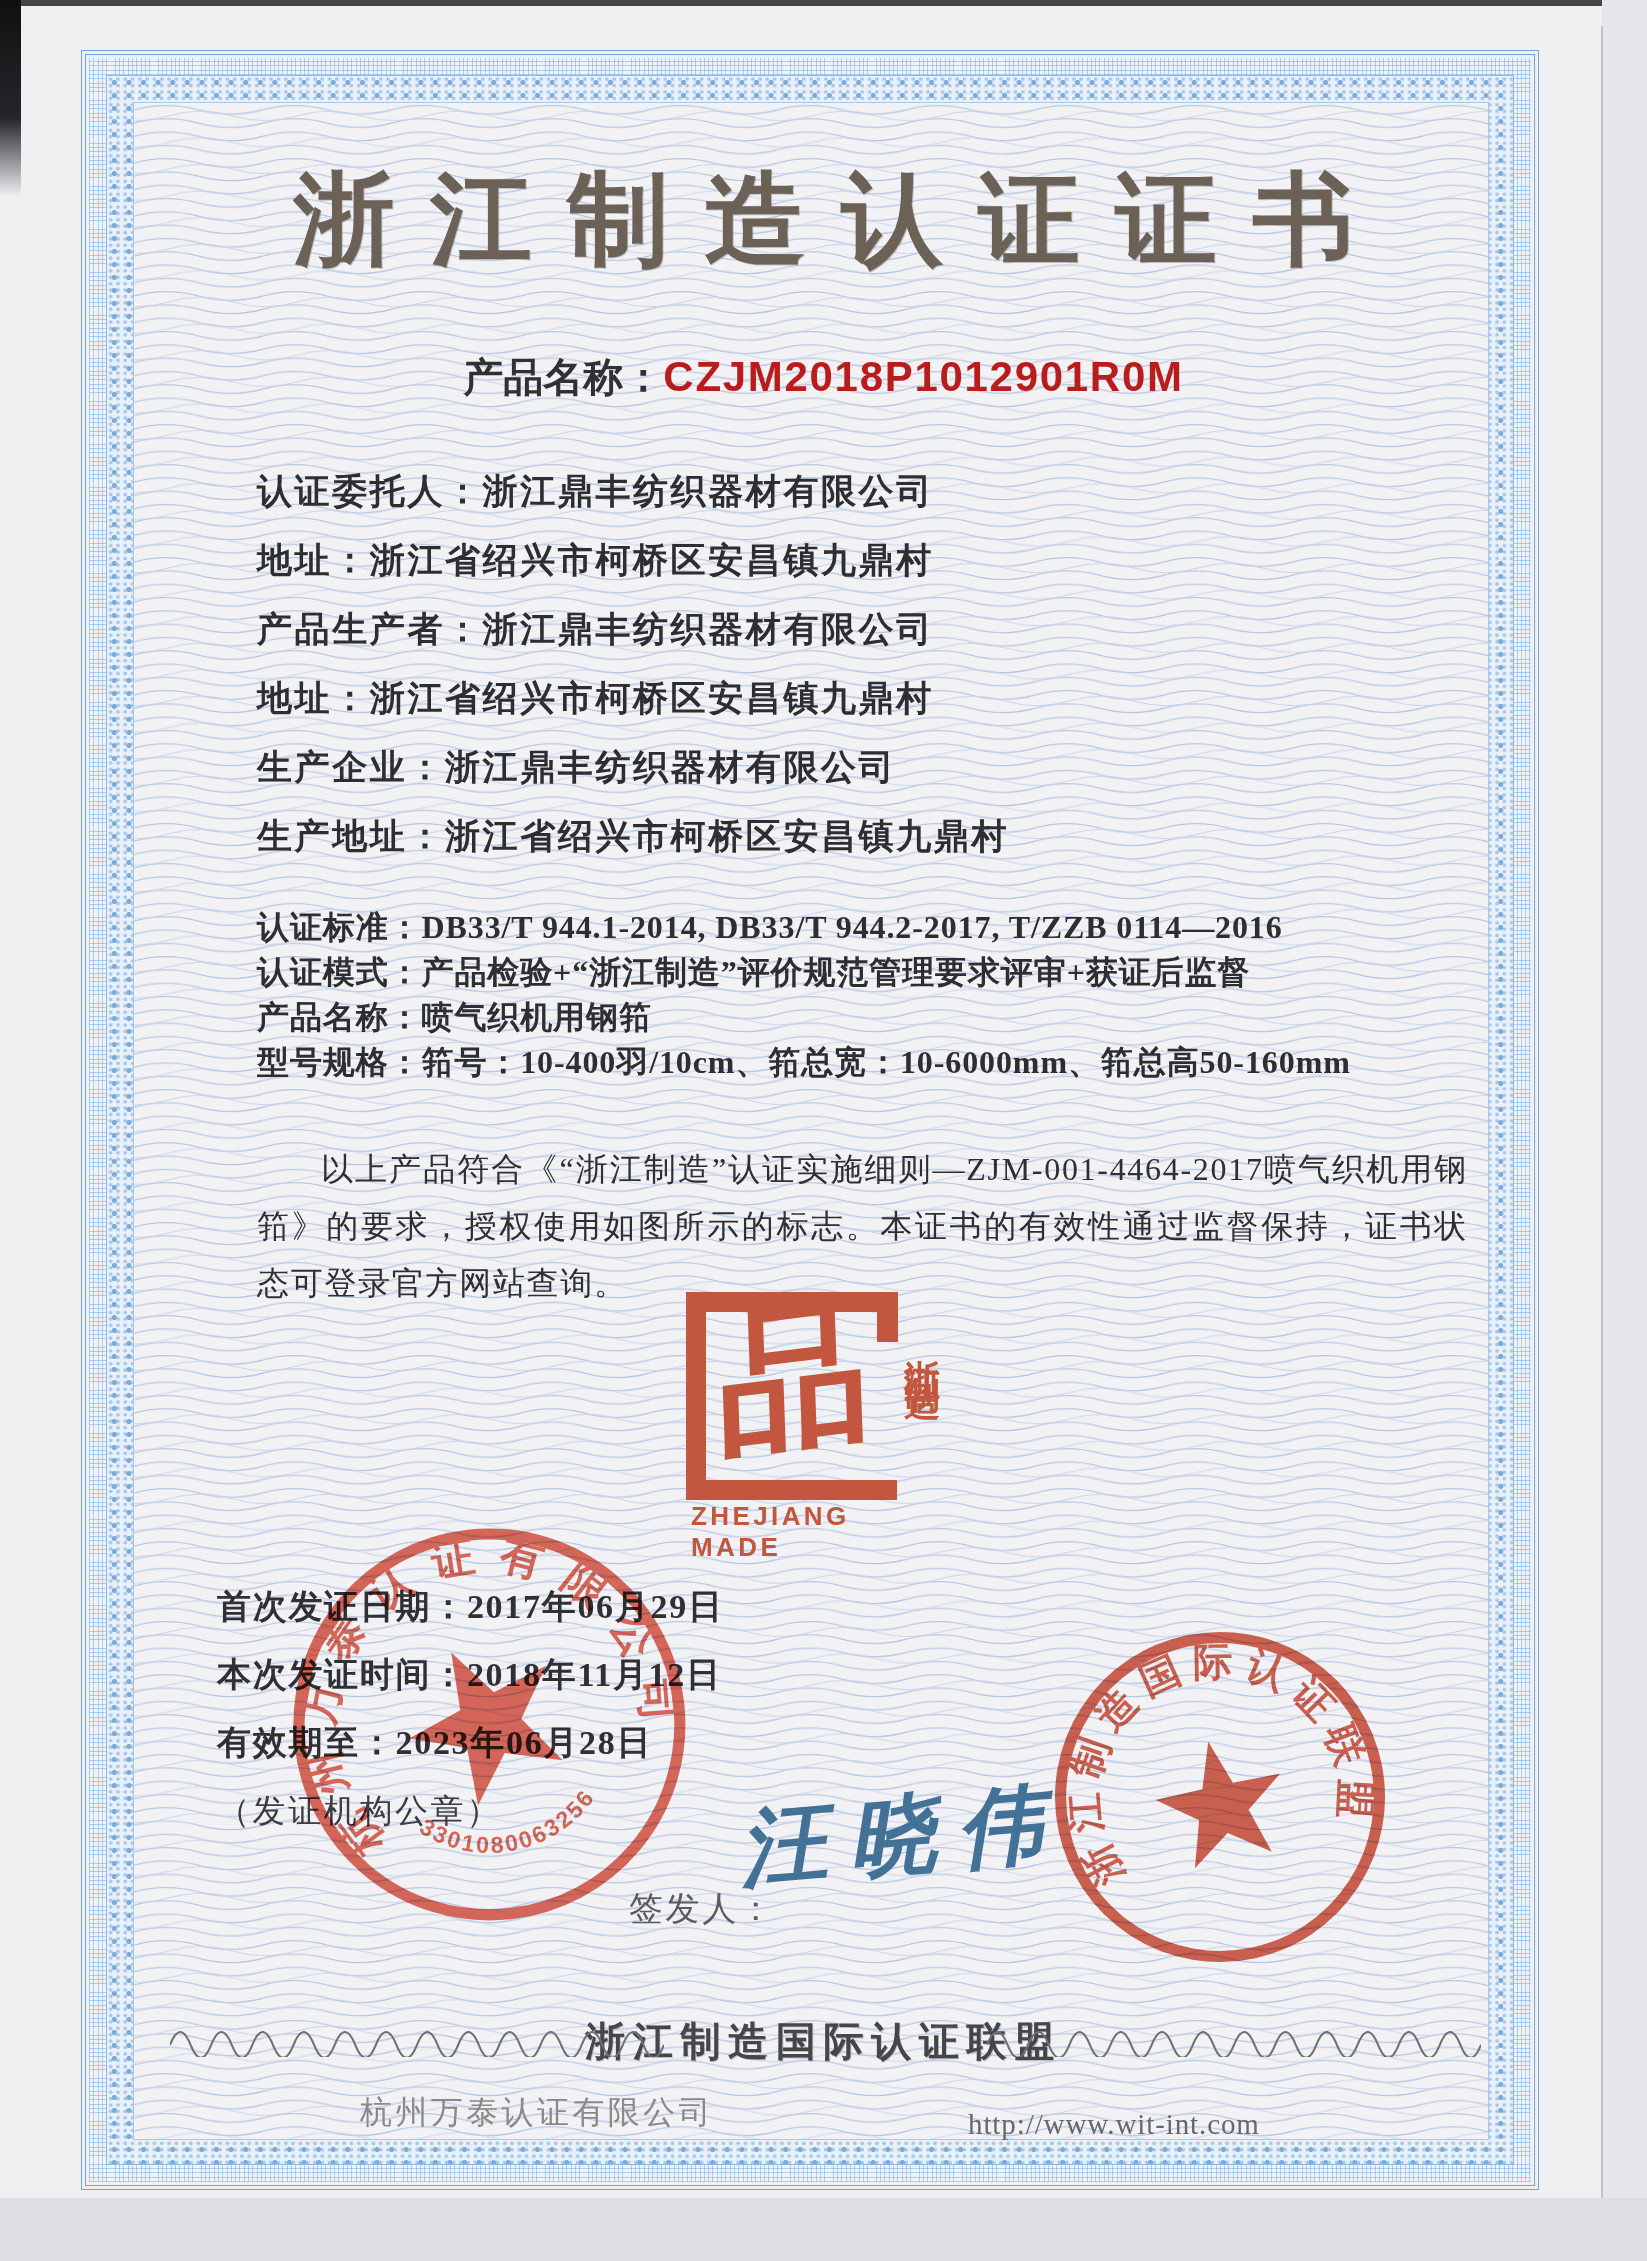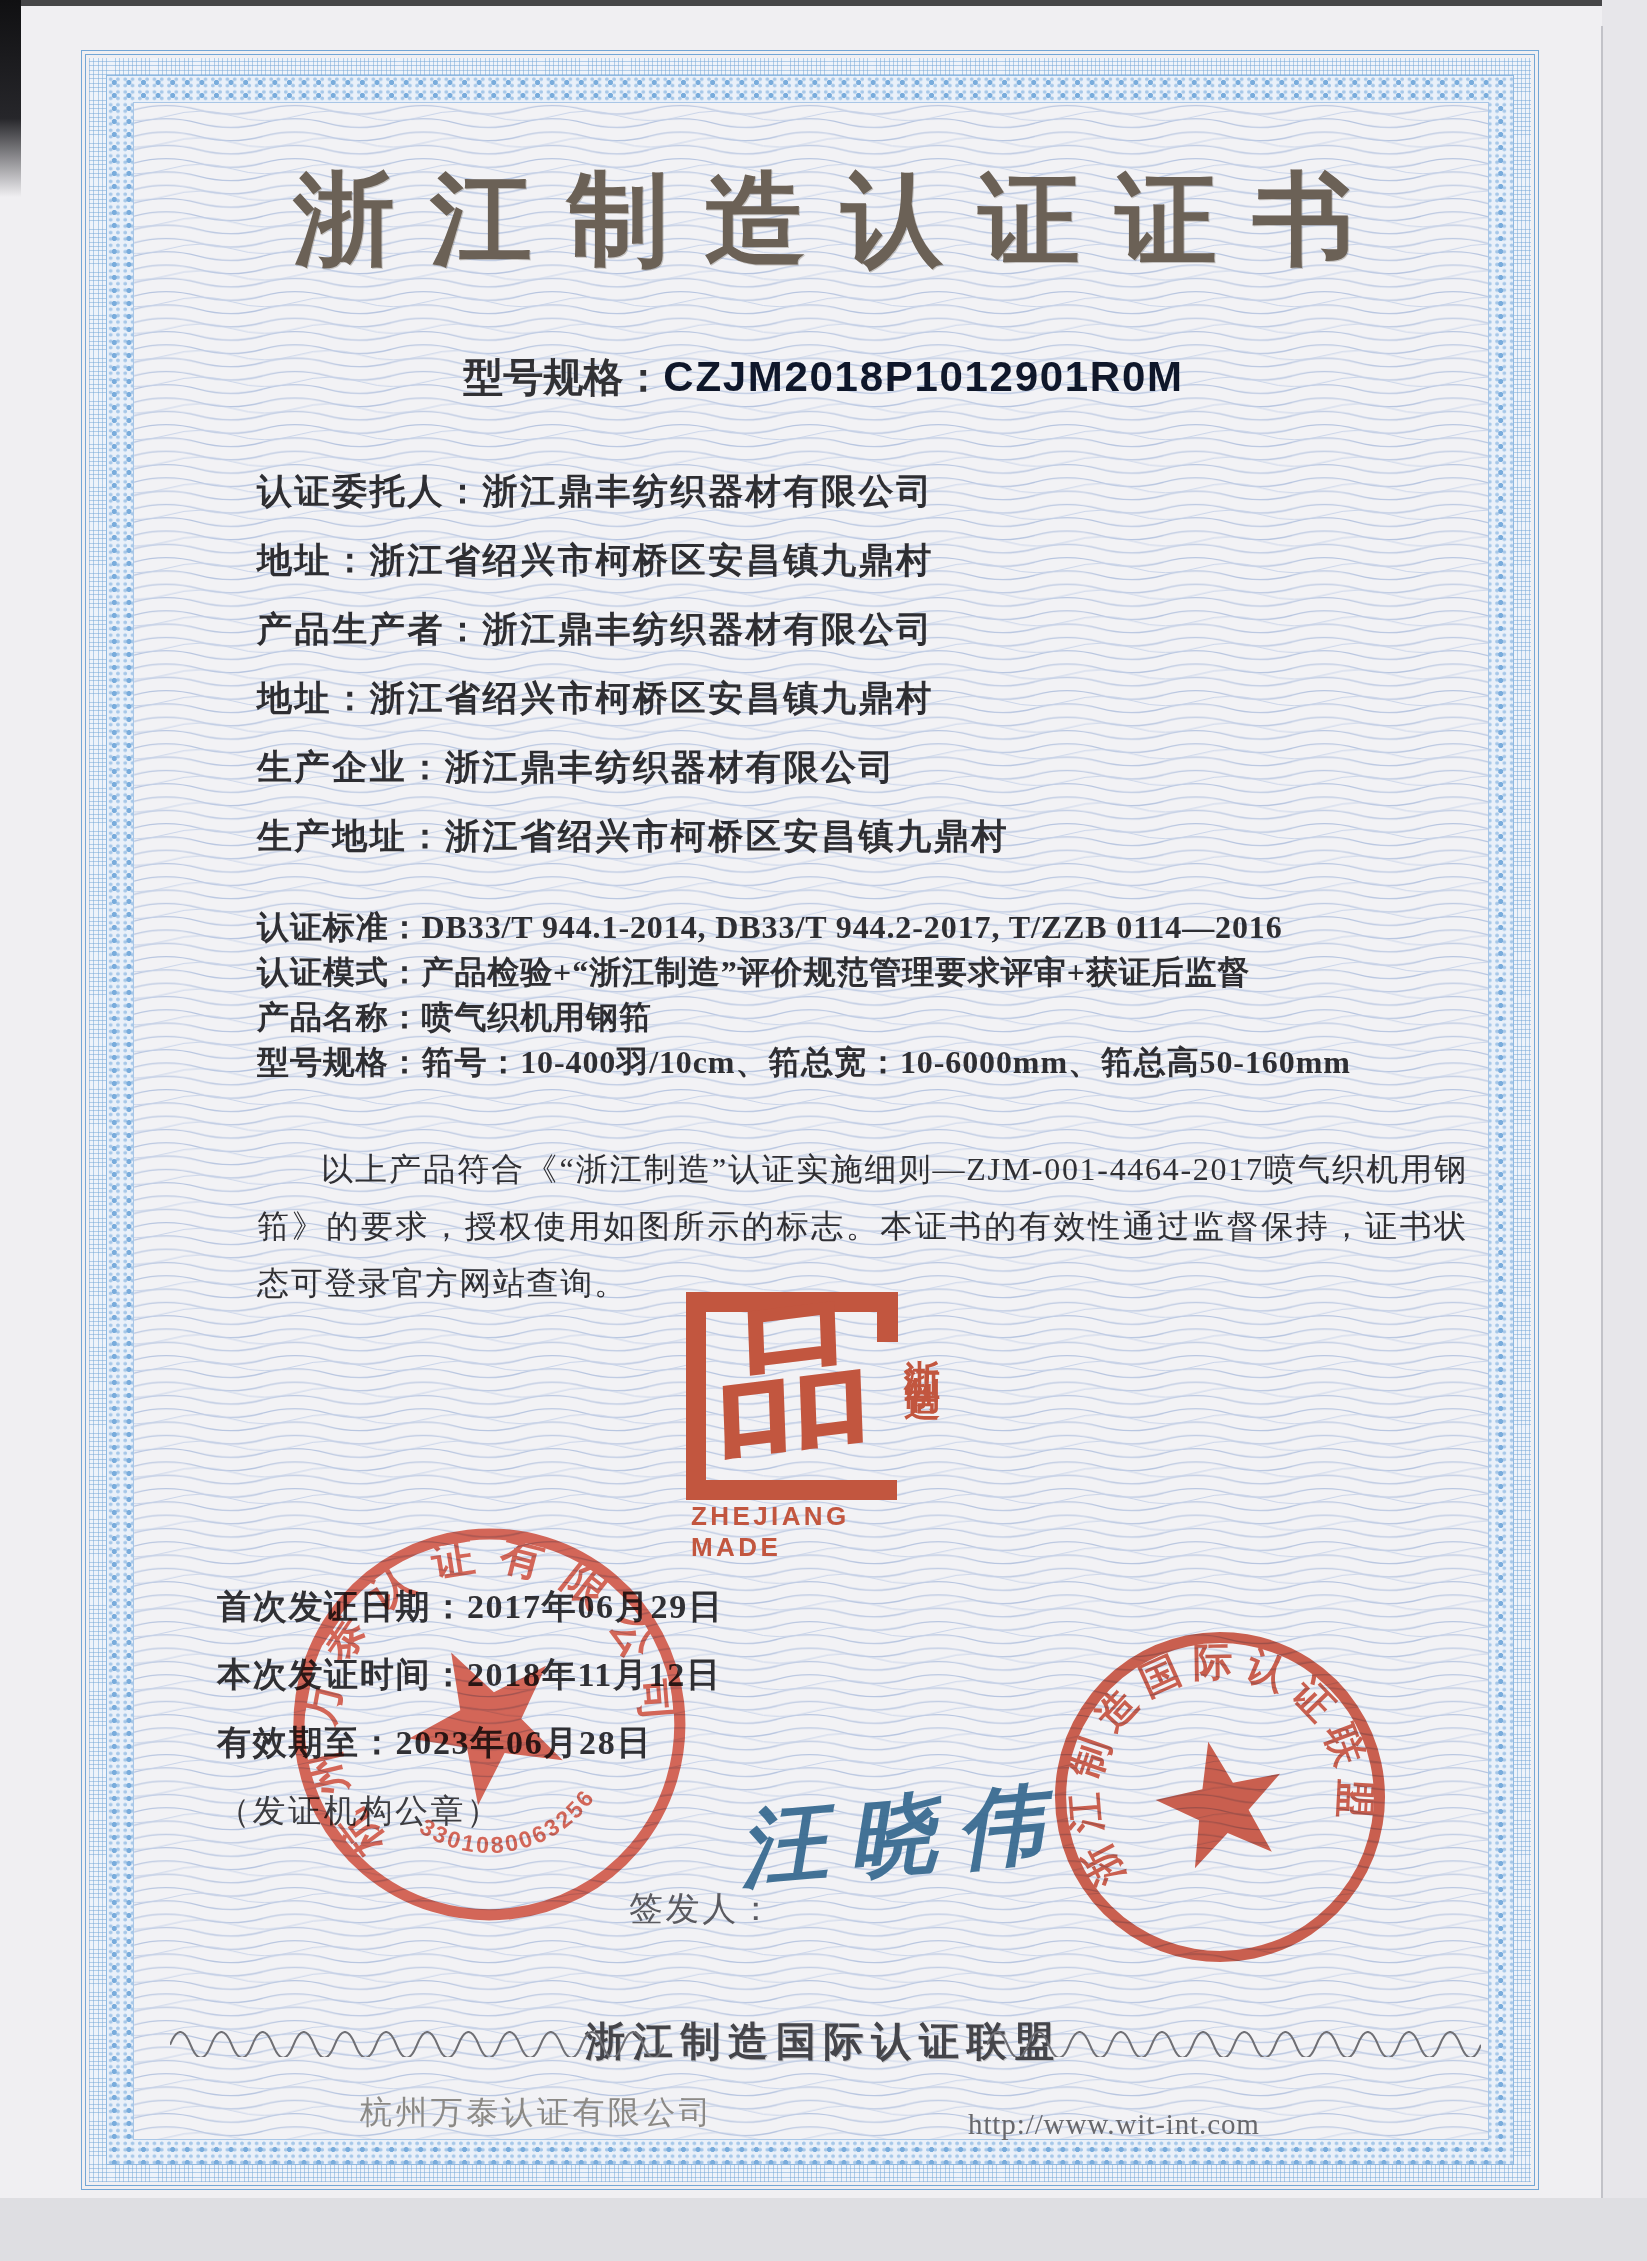--- a/index.html
+++ b/index.html
@@ -29,21 +29,21 @@
   .waves{position:absolute;left:0;top:0;width:100%;height:100%;}
   
   #content{position:absolute;left:0;top:0;width:1647px;height:2261px;}
   .abs{position:absolute;}
   .cert-title{left:0;right:0;top:153px;text-align:center;font-size:101px;font-weight:bold;
               color:#6b6156;letter-spacing:36px;text-indent:36px;
               text-shadow:0.9px 0.9px 0 rgba(60,50,40,.25);}
   .cert-no-line{left:0;right:0;top:350px;text-align:center;color:#313134;}
   .cert-no-line .lbl{font-size:40px;font-weight:bold;}
   .cert-no-line .val{font-size:42px;font-weight:bold;font-family:"Liberation Sans","DejaVu Sans",sans-serif;
-                     letter-spacing:1.7px;color:#0f172a;text-align:right;}
+                     letter-spacing:1.7px;color:#b91c1c;text-align:right;}
   .info-block{left:257px;top:468px;}
   .info-line{font-size:35px;font-weight:bold;color:#2e2e32;height:69px;line-height:48px;letter-spacing:2.6px;}
   .detail-block{left:257px;top:908px;}
   .detail-line{font-size:32px;font-weight:bold;color:#2e2e32;height:45px;line-height:38px;letter-spacing:0.9px;}
   .paragraph{left:257px;top:1141px;width:1211px;font-size:32px;line-height:57px;color:#2f2f33;
              text-align:justify;text-indent:2em;letter-spacing:1.7px;}
   
   .logo-square{left:686px;top:1292px;width:211px;height:208px;box-sizing:border-box;
                border-left:20.6px solid #c2563f;border-top:20.6px solid #c2563f;border-bottom:20.6px solid #c2563f;}
   .logo-stub{left:877px;top:1292px;width:20.6px;height:50px;background:#c2563f;}
@@ -100,21 +100,21 @@
   <div class="scan-corner abs"></div>
   <div class="paper-right abs"></div>
   <div class="paper-right-edge abs"></div>
   <div class="paper-bottom abs"></div>
 
   <div id="content">
 
     <div class="abs cert-title">浙江制造认证证书</div>
 
     <div class="abs cert-no-line">
-      <span class="lbl">型号规格：</span><span class="val">CZJM2018P1012901R0M</span>
+      <span class="lbl">产品名称：</span><span class="val">CZJM2018P1012901R0M</span>
     </div>
 
     <div class="abs info-block">
       <div class="info-line">认证委托人：浙江鼎丰纺织器材有限公司</div>
       <div class="info-line">地址：浙江省绍兴市柯桥区安昌镇九鼎村</div>
       <div class="info-line">产品生产者：浙江鼎丰纺织器材有限公司</div>
       <div class="info-line">地址：浙江省绍兴市柯桥区安昌镇九鼎村</div>
       <div class="info-line">生产企业：浙江鼎丰纺织器材有限公司</div>
       <div class="info-line">生产地址：浙江省绍兴市柯桥区安昌镇九鼎村</div>
     </div>

